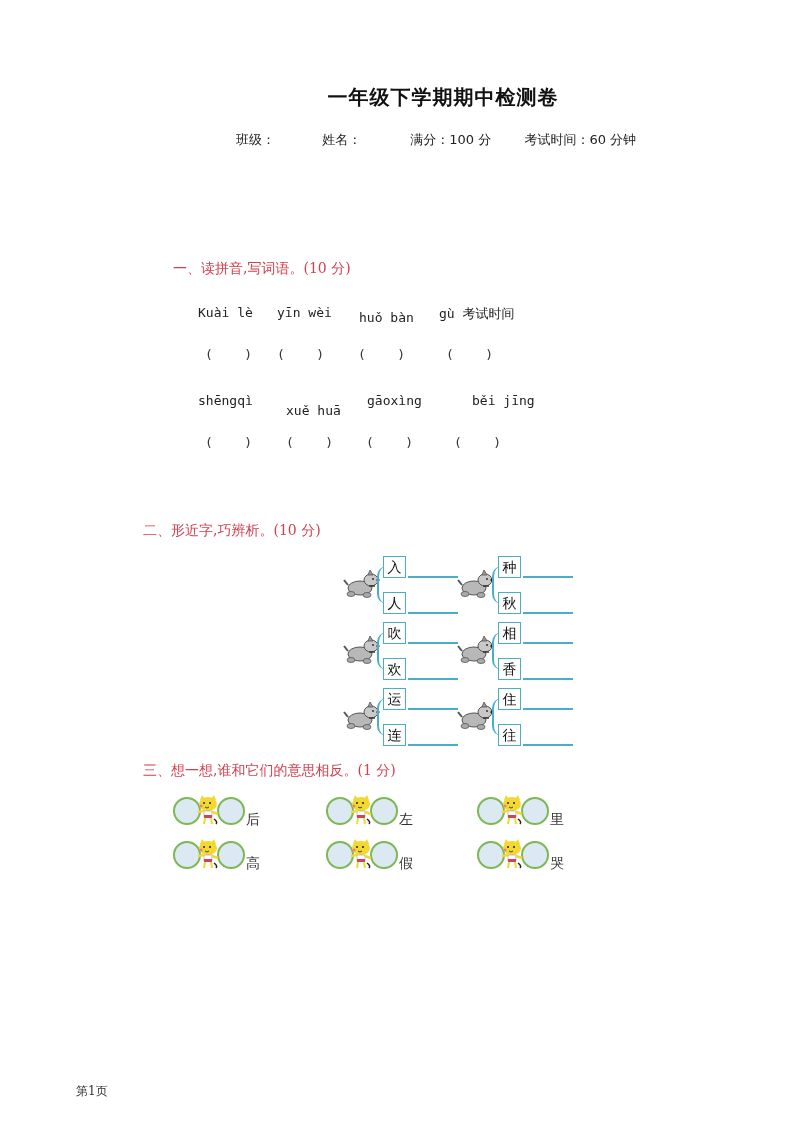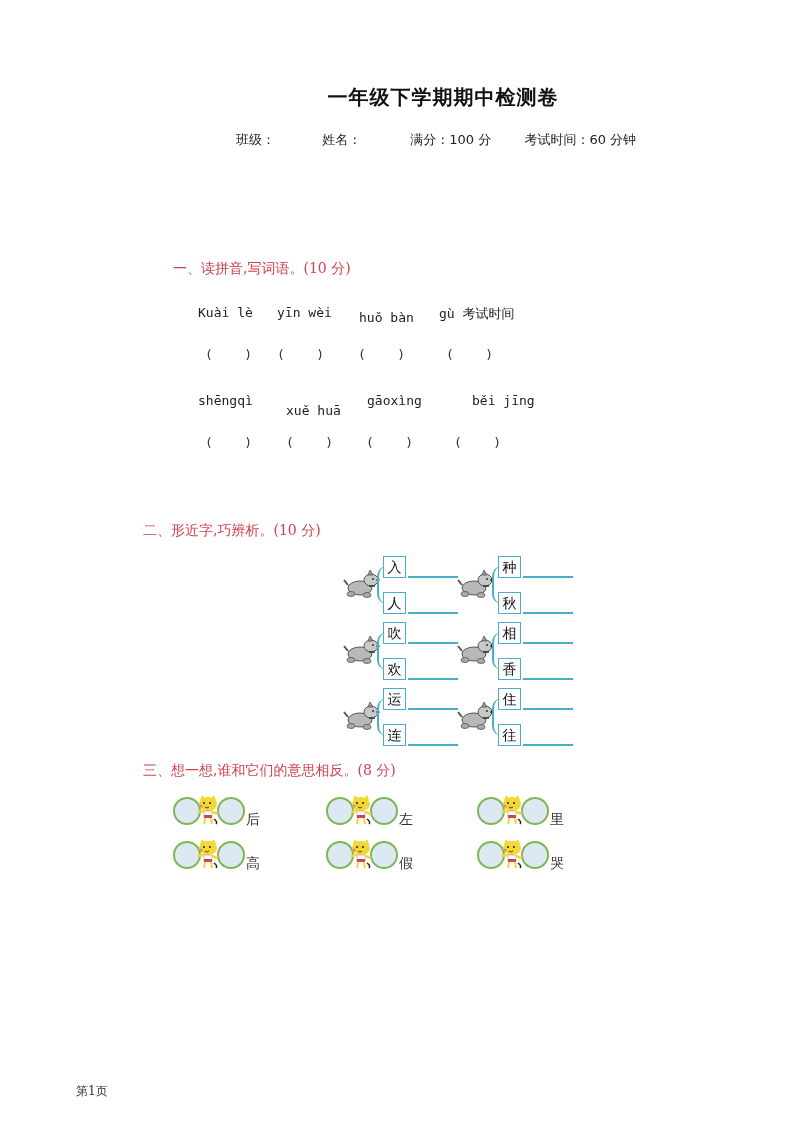--- a/index.html
+++ b/index.html
@@ -145,21 +145,21 @@
 
 <div class="abs" style="left:457px; top:700px"><svg class="dog">
       <use href="#dog"></use>
     </svg></div>
 <div class="abs brace" style="left:492px; top:698px"></div>
 <div class="abs charbox" style="left:498px; top:688px">住</div>
 <div class="abs line" style="left:523px; top:708px"></div>
 <div class="abs charbox" style="left:498px; top:724px">往</div>
 <div class="abs line" style="left:523px; top:744px"></div>
 
-<div class="abs section" style="left:143px; top:762px">三、想一想,谁和它们的意思相反。(8 分)</div>
+<div class="abs section" style="left:143px; top:762px">三、想一想,谁和它们的意思相反。(1 分)</div>
 
 <div class="abs" style="left:173px; top:797px">
   <div class="abs circle" style="left:0; top:0"></div>
   <div class="abs circle" style="left:44px; top:0"></div>
   <svg class="abs cat" style="left:23px; top:-2px">
       <use href="#cat"></use>
     </svg>
   <div class="abs antword" style="left:73px; top:14px">后</div>
 </div>
 <div class="abs" style="left:326px; top:797px">

